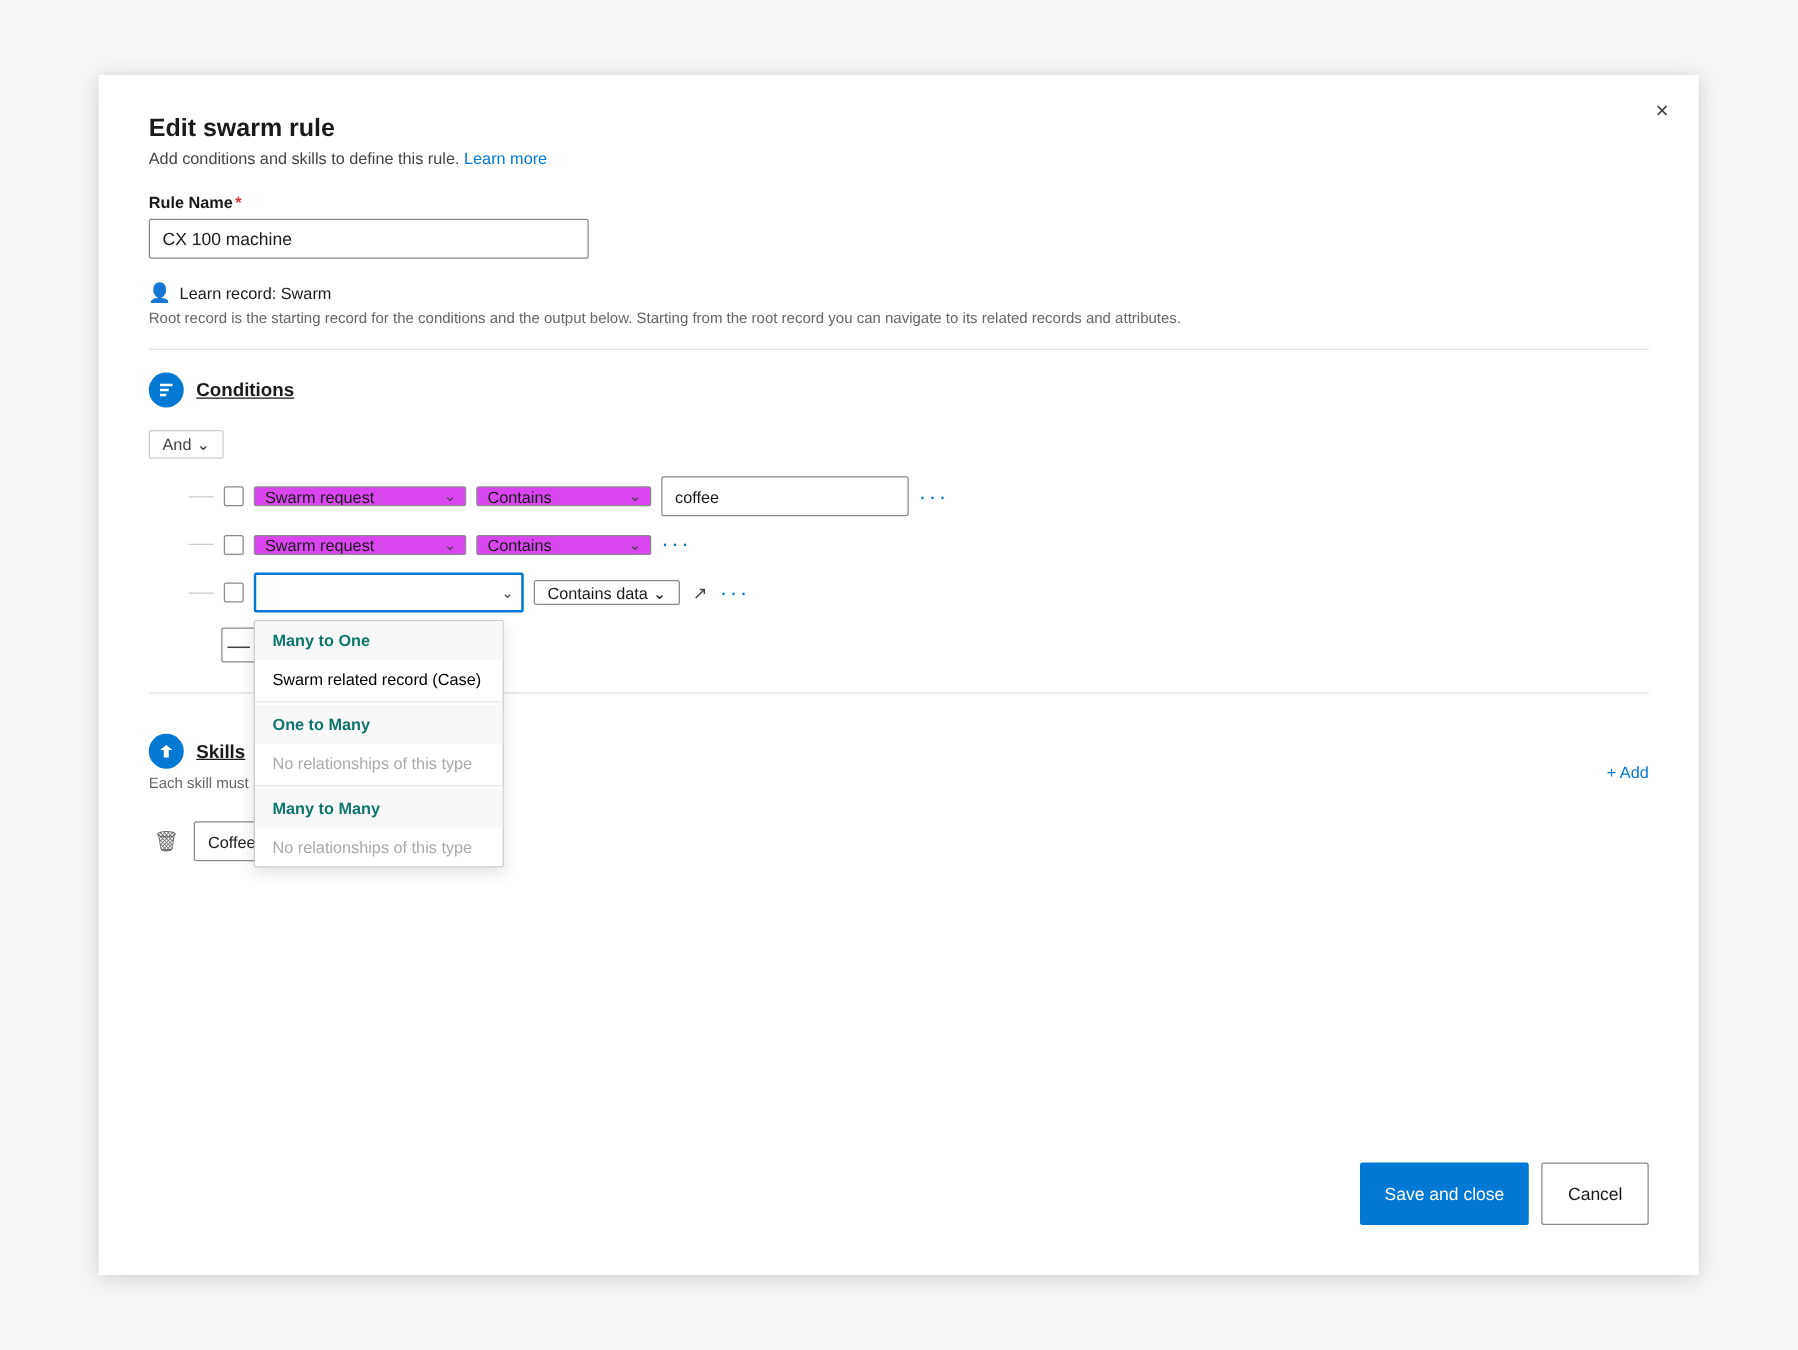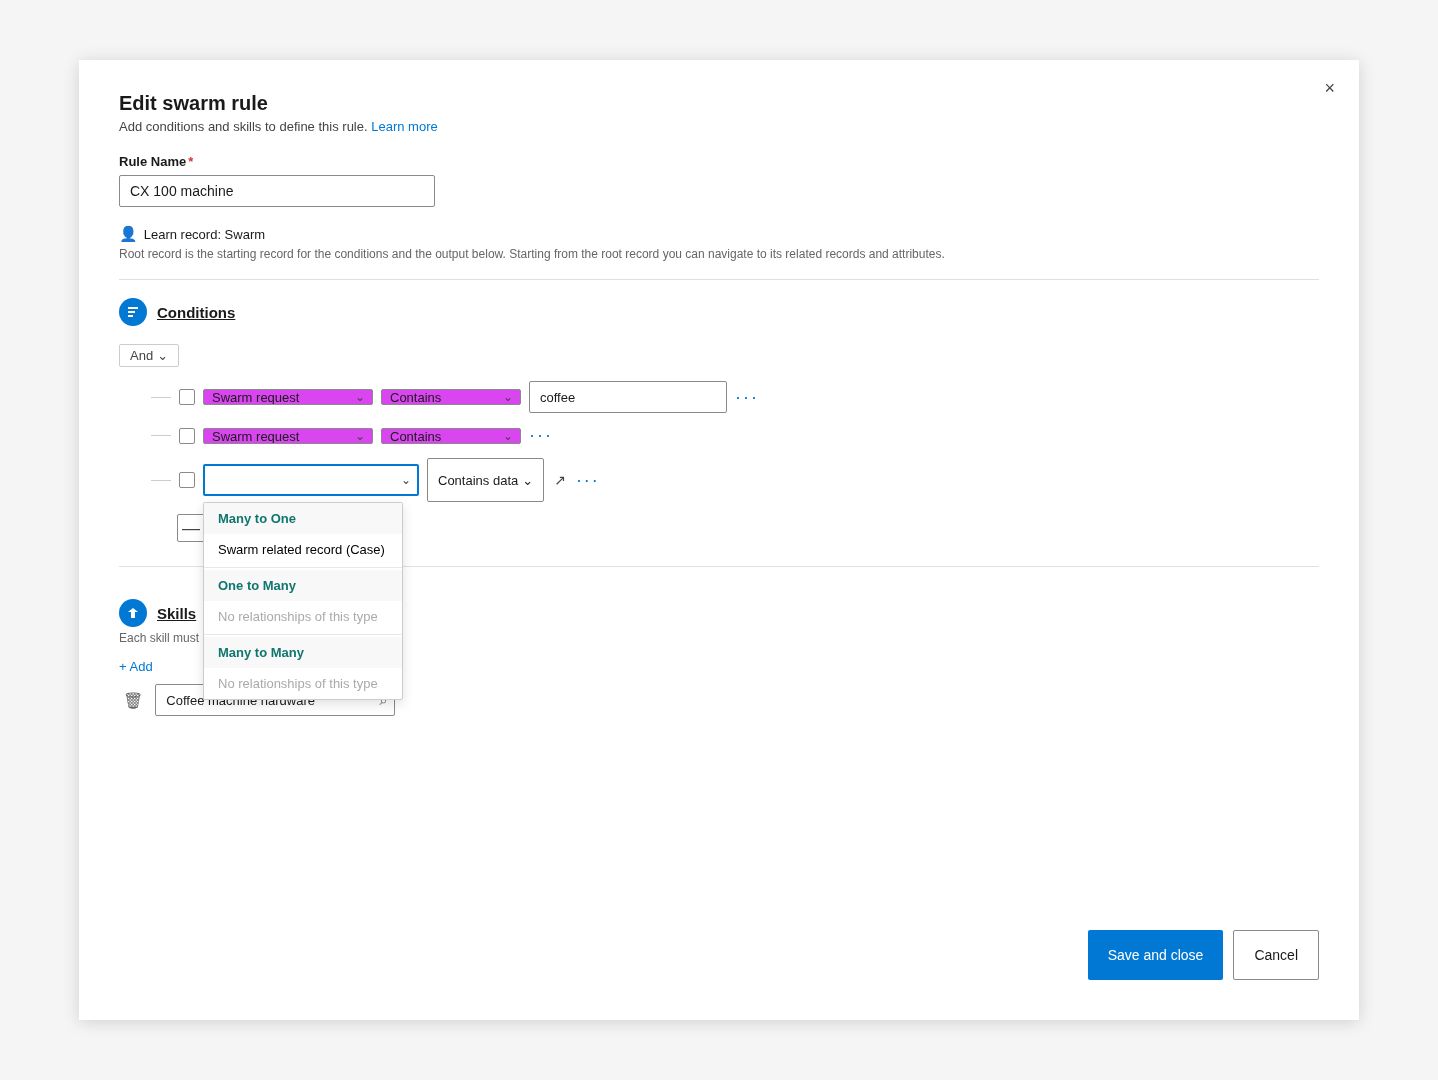--- a/index.html
+++ b/index.html
@@ -52,21 +52,21 @@
       font-size: 13px;
       font-weight: 600;
       color: #1a1a1a;
       margin-bottom: 6px;
     }
     .required-star {
       color: #d13438;
       margin-left: 2px;
     }
     .text-input {
-      width: 316px;
+      width: 352px;
       height: 32px;
       border: 1px solid #8a8a8a;
       border-radius: 2px;
       padding: 4px 10px;
       font-size: 14px;
       color: #1a1a1a;
       outline: none;
     }
     .root-record {
       margin-top: 18px;
@@ -228,21 +228,21 @@
       color: #444;
       pointer-events: none;
     }
     .contains-data-wrapper {
       position: relative;
       display: flex;
       align-items: center;
       gap: 6px;
     }
     .contains-data-btn {
-      height: 44px;
+      height: 20px;
       border: 1px solid #8a8a8a;
       border-radius: 2px;
       padding: 0 10px;
       font-size: 13px;
       color: #1a1a1a;
       background: #fff;
       cursor: pointer;
       display: flex;
       align-items: center;
       gap: 4px;
@@ -312,23 +312,22 @@
     .skills-section {
       margin-top: 32px;
     }
     .skills-subtitle {
       font-size: 12px;
       color: #666;
       margin-bottom: 14px;
     }
     .skills-header-row {
       display: flex;
-      align-items: flex-start;
+      align-items: center;
       justify-content: space-between;
-      flex-direction: column;
     }
     .add-skill-btn {
       background: none;
       border: none;
       color: #0078d4;
       font-size: 13px;
       cursor: pointer;
       display: flex;
       align-items: center;
       gap: 4px;

